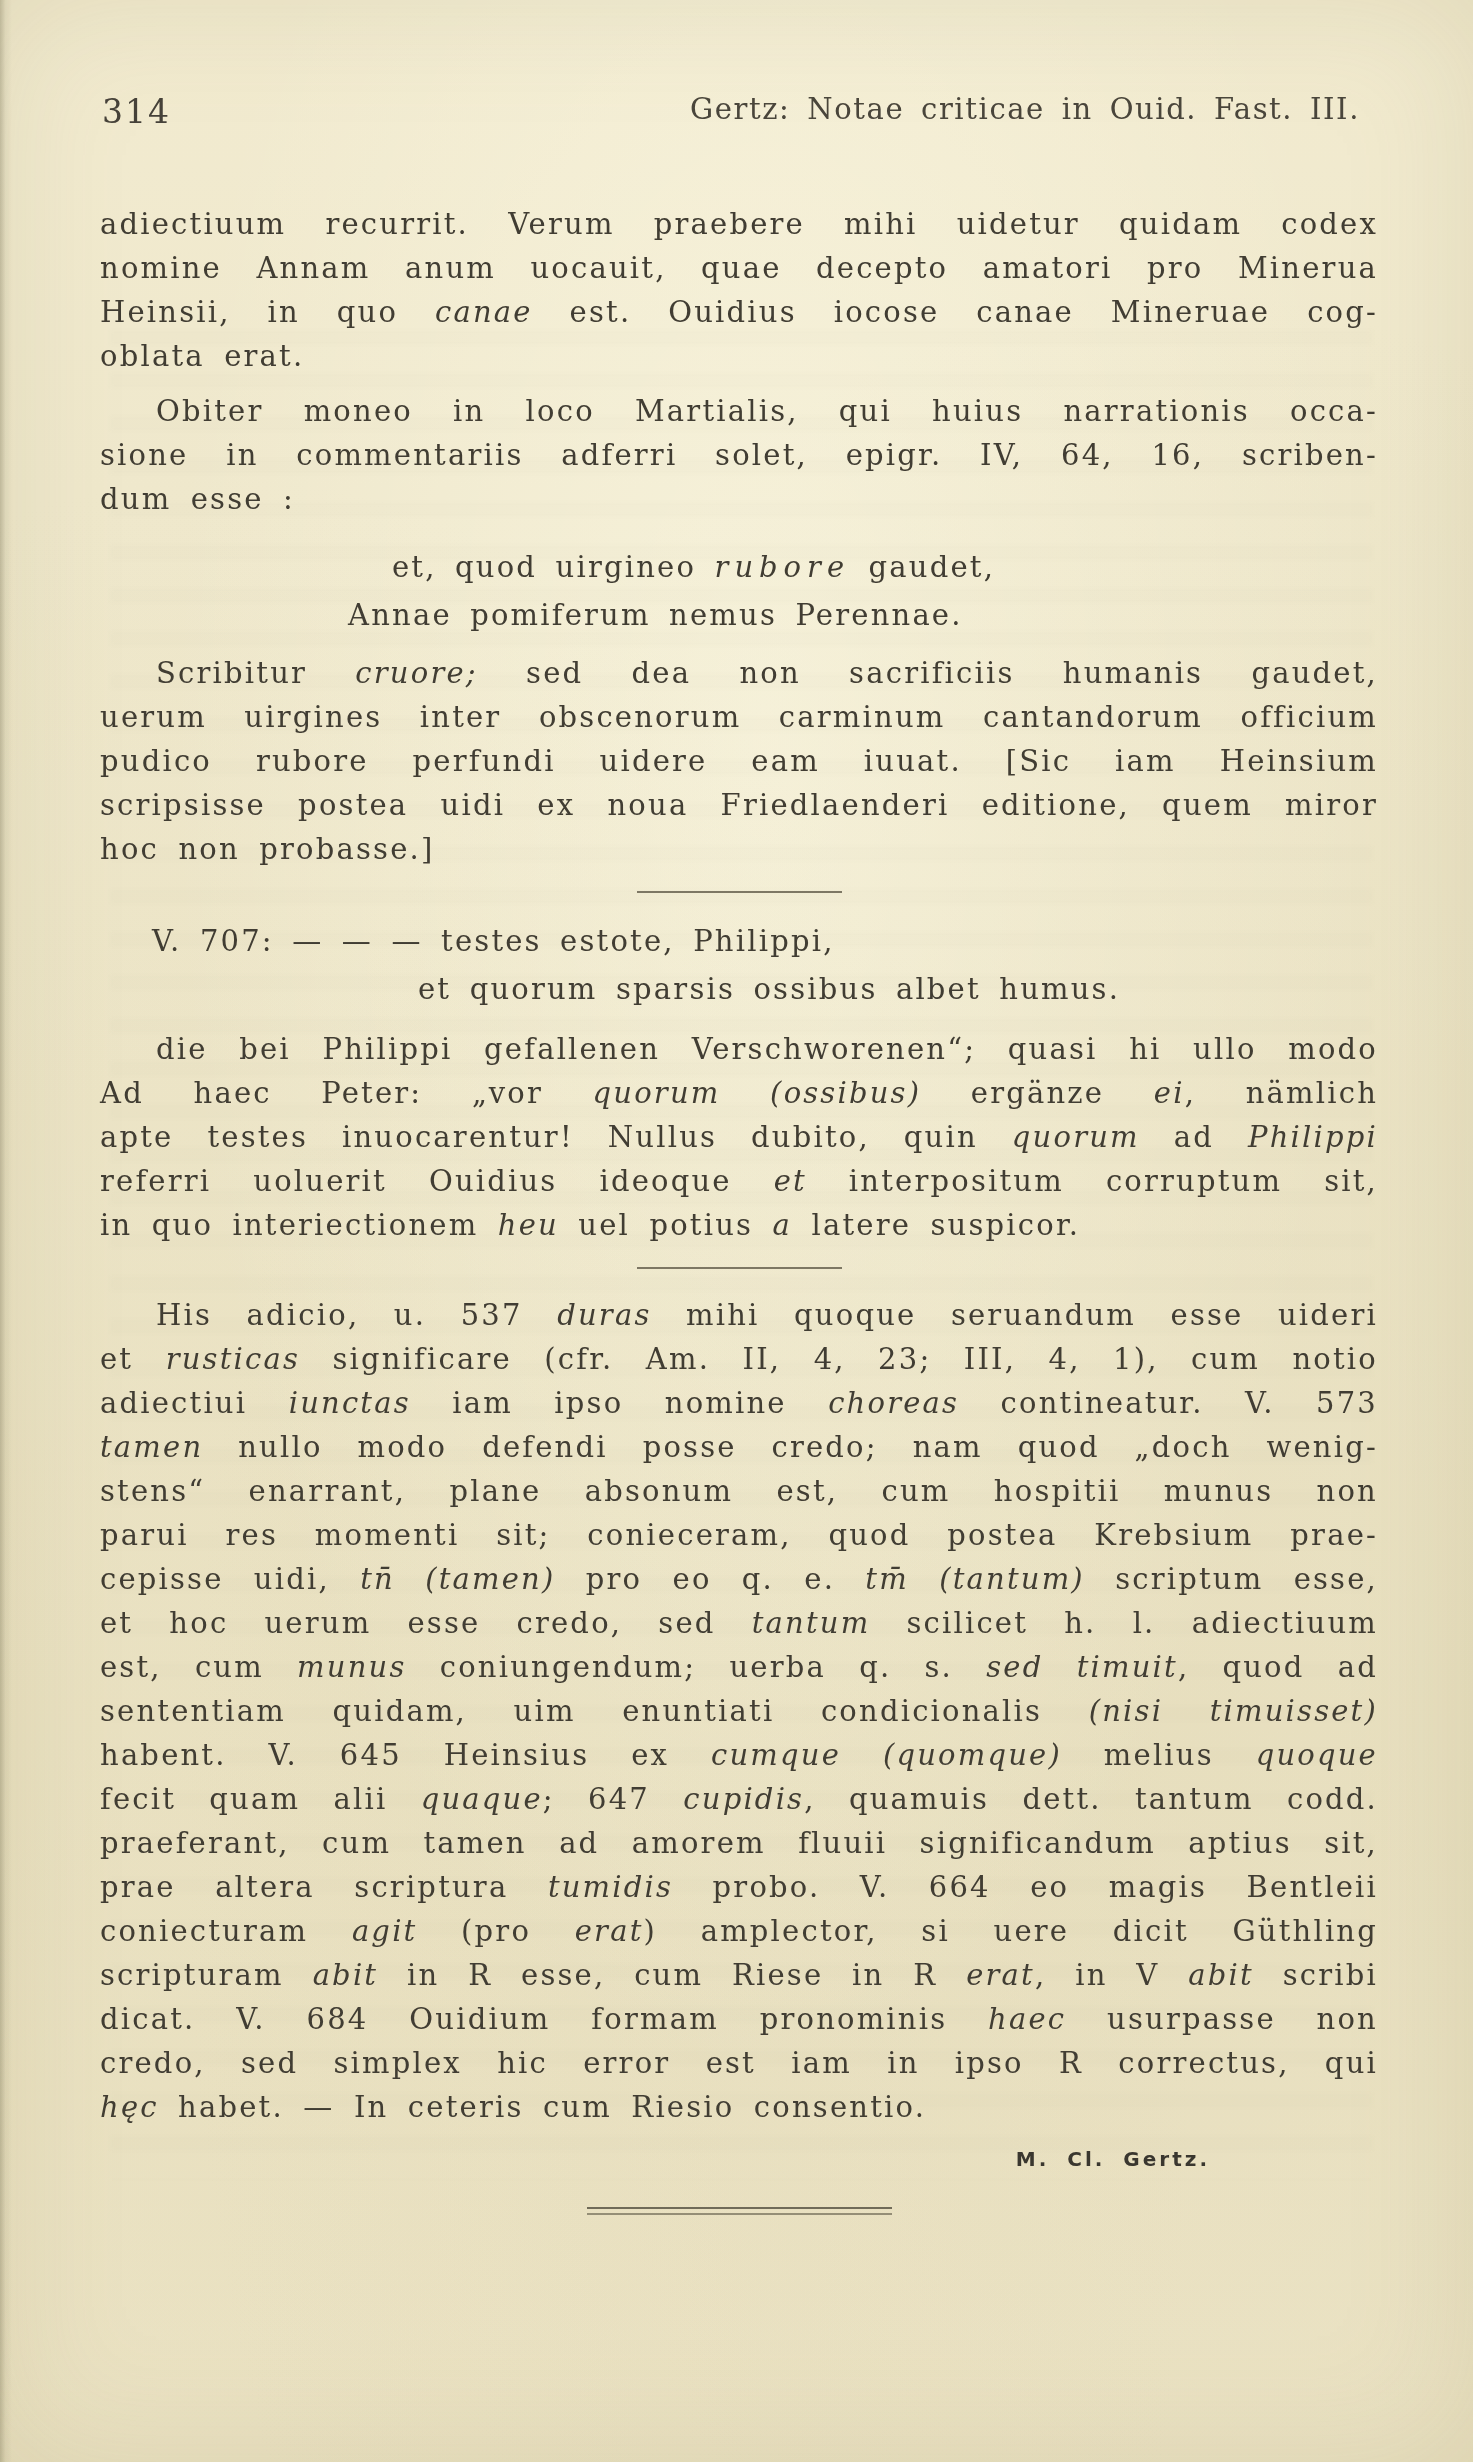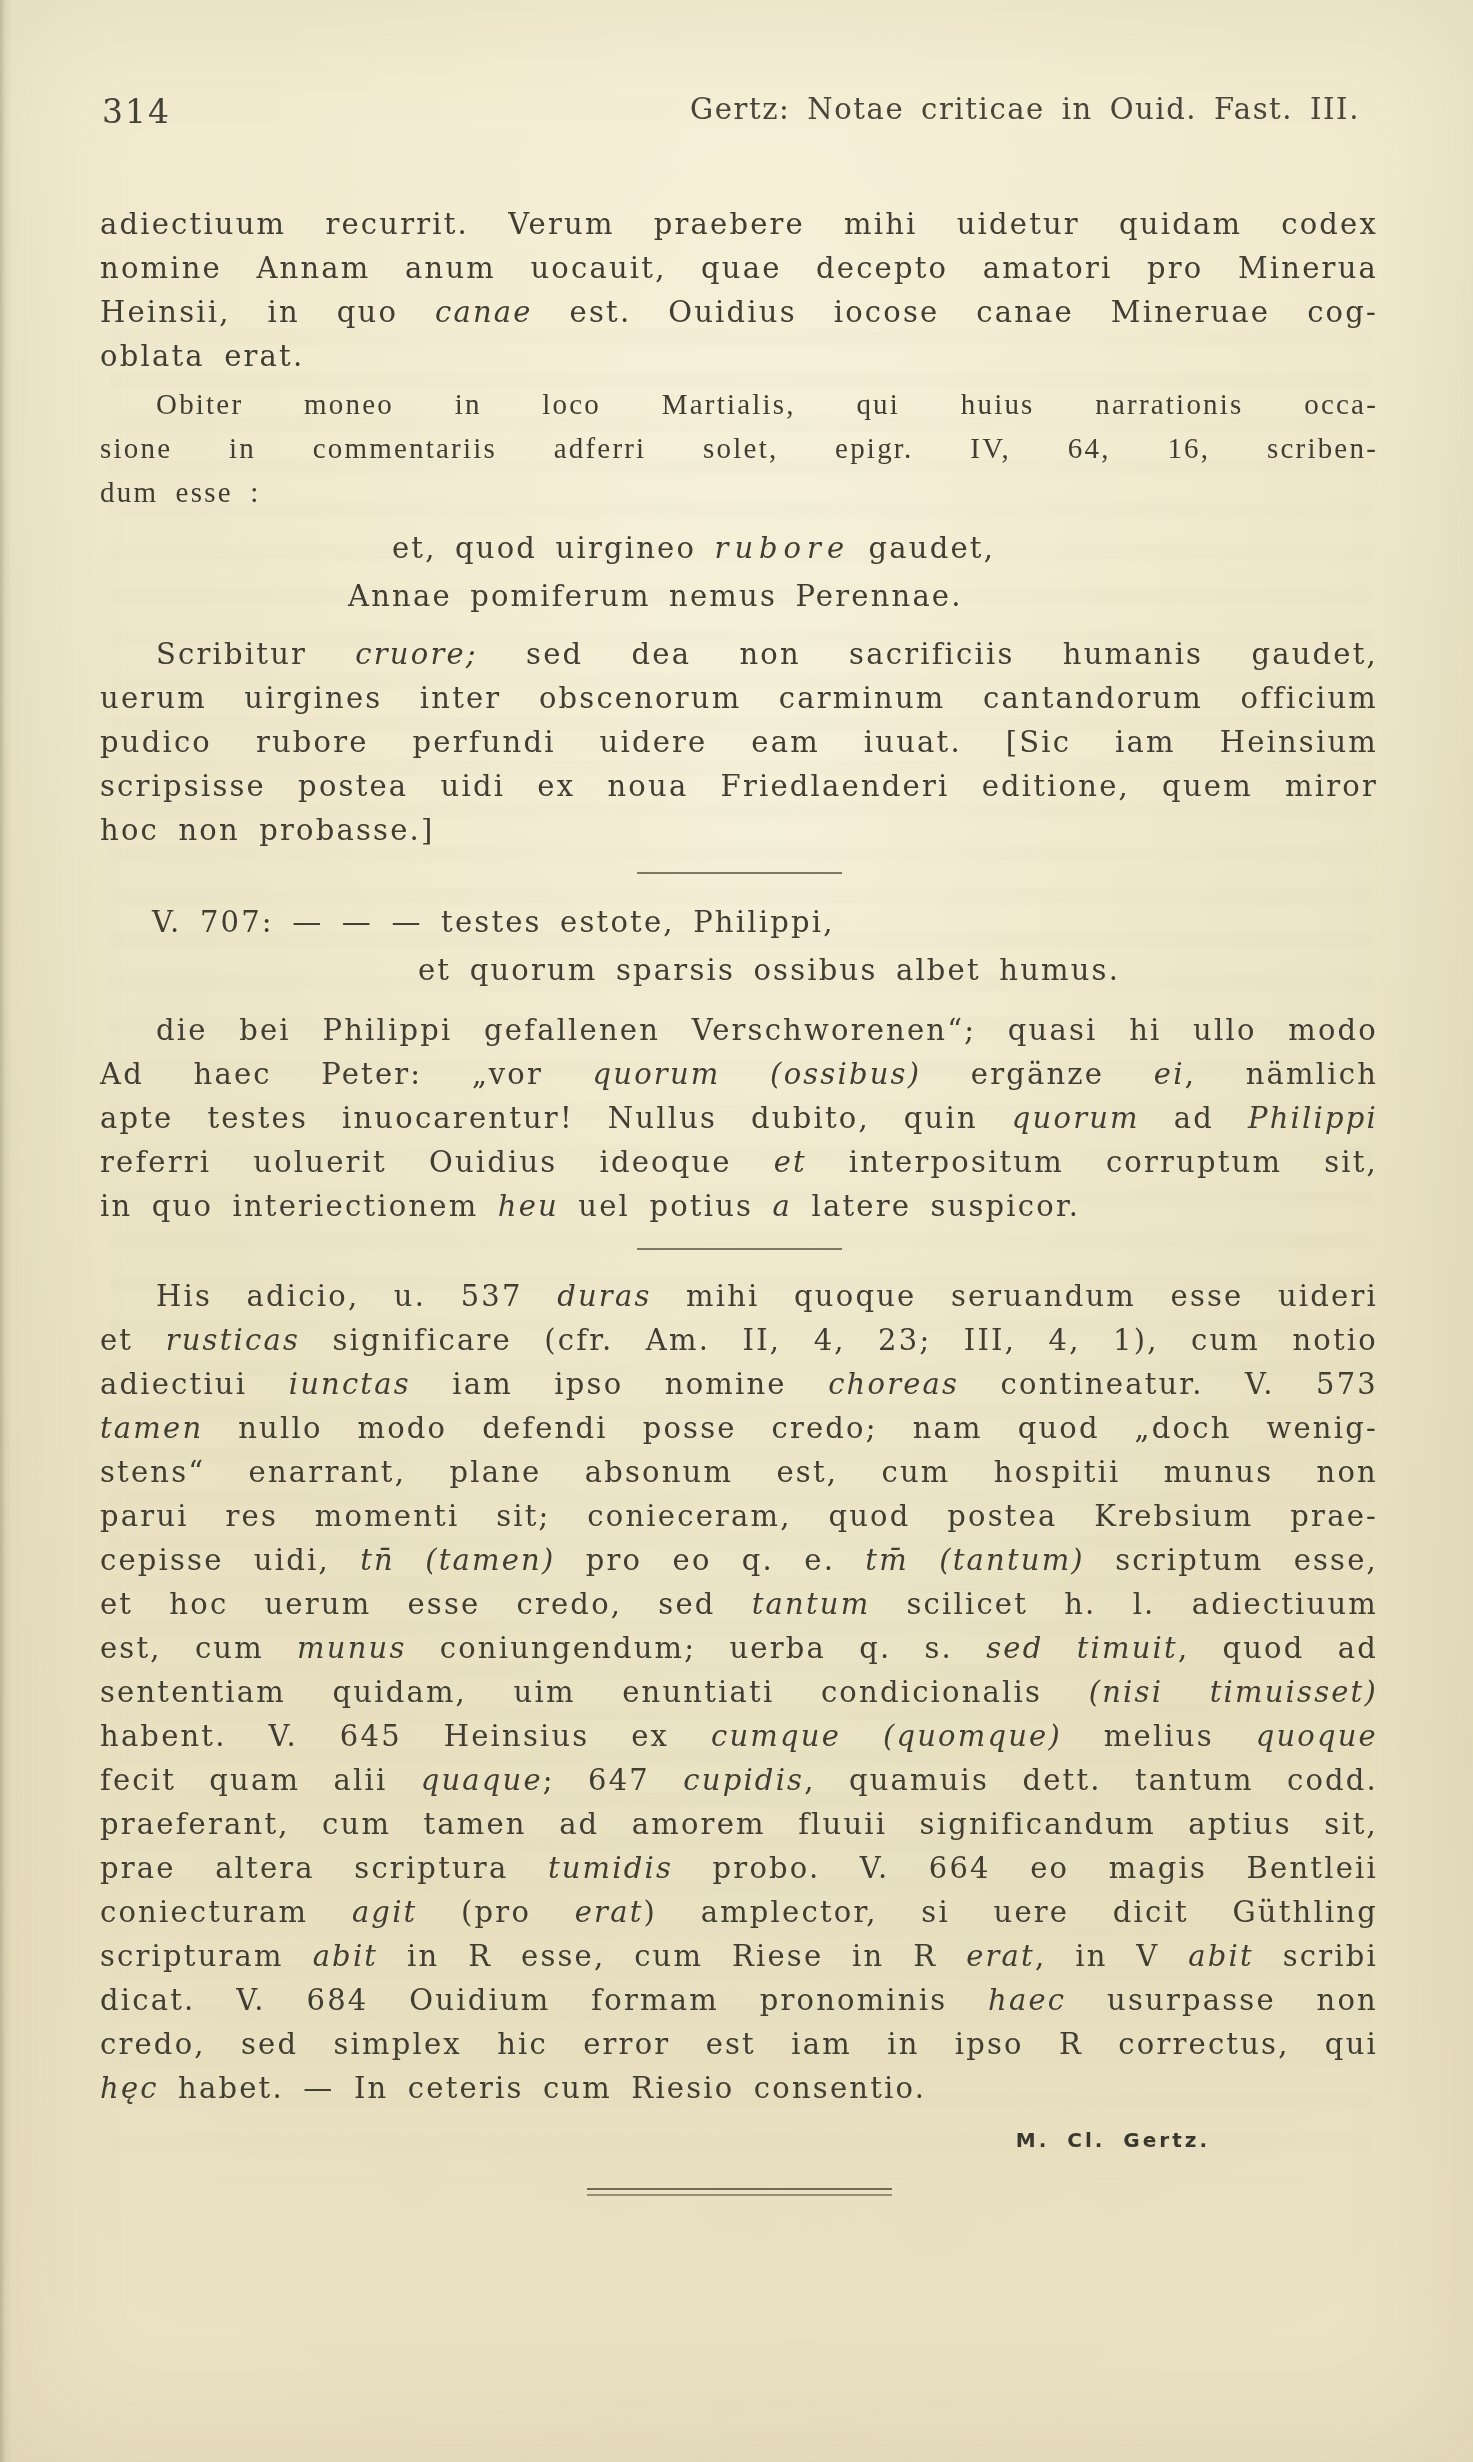--- a/index.html
+++ b/index.html
@@ -41,33 +41,33 @@
     position:absolute;left:2px;top:0;
     font-size:33px;letter-spacing:2px;color:#46423a;
   }
   .running-title{
     text-align:right;font-size:29px;letter-spacing:1.6px;color:#4a463c;
     word-spacing:6px;
   }
 
   .body-content{position:absolute;top:190px;left:100px;right:95px;font-size:29px;}
   .para{margin:0;}
-  .para + .para{margin-top:4px;font-family:Liberation Serif, serif;}
+  .para + .para{margin-top:11px;}
   .line{
     height:44px;line-height:44px;
     text-align:justify;text-align-last:justify;
     letter-spacing:2.2px;word-spacing:8px;
     white-space:nowrap;
   }
   .line.last{text-align-last:left;white-space:normal;}
   .para.indent .line:first-child{padding-left:56px;}
   i{font-style:italic;}
   .is{letter-spacing:6px;}
 
-  .verse{margin:10px 0 10px;}
+  .verse{margin:22px 0 10px;}
   .verse707{margin:0 0 14px;}
   .vline{height:48px;line-height:48px;letter-spacing:2.2px;word-spacing:7px;text-align:left;}
 
   .sep{width:205px;margin:20px auto 24px;border-top:2px solid rgba(96,90,72,.8);height:0;}
   .blk-mt{margin-top:12px;}
 
   .signature{
     margin-top:8px;height:44px;line-height:44px;
     text-align:right;padding-right:168px;
     font-family:"DejaVu Sans","Liberation Sans",sans-serif;

